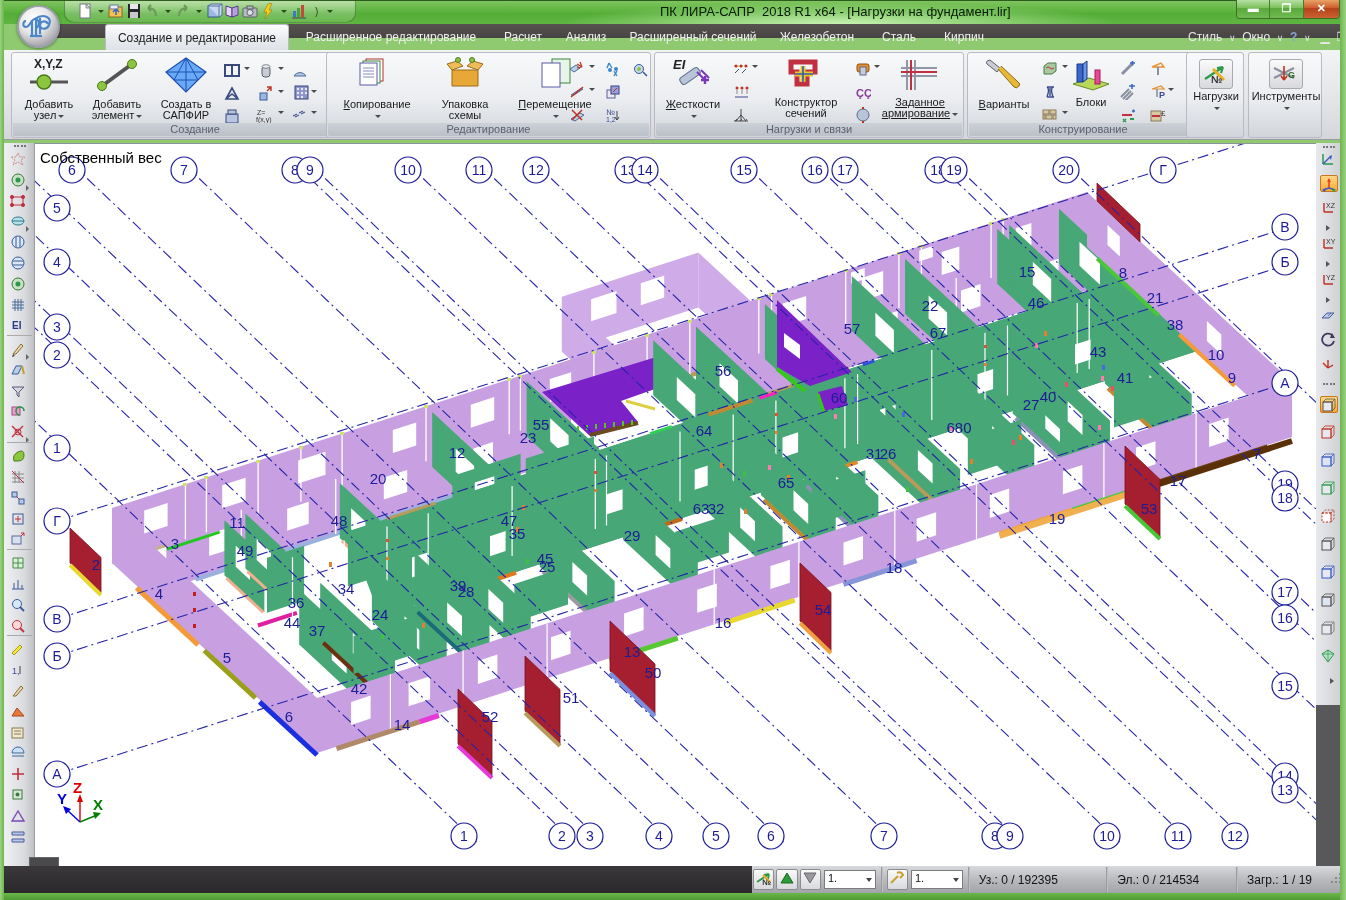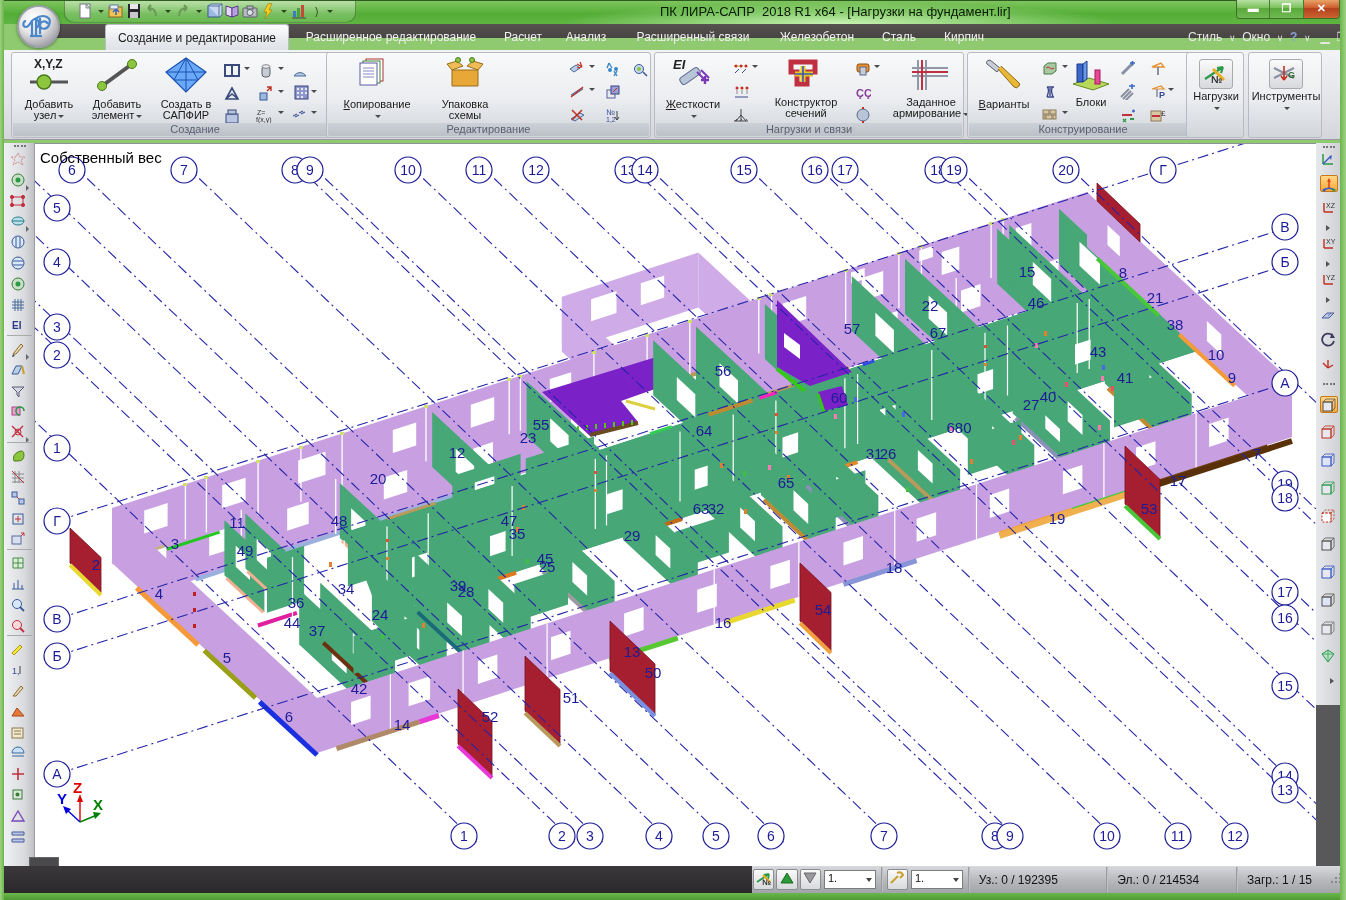--- a/index.html
+++ b/index.html
@@ -151,21 +151,21 @@
 <path d="M16 10 c8 -6 18 -2 14 6 c-2 5 -9 5 -9 0 c0 -4 6 -5 8 -1"></path>
 <path d="M13 11 v16 m4 -17 v16 m4 -17 v16"></path>
 <path d="M11 27 h12"></path>
       </g>
     </svg></div>
 <div class="abs" id="tabrow">
 <div class="tab active" style="left:69px;width:184px;">Создание и редактирование</div>
 <div class="tab" style="left:262px;width:186px;">Расширенное редактирование</div>
 <div class="tab" style="left:458px;width:58px;">Расчет</div>
 <div class="tab" style="left:520px;width:60px;">Анализ</div>
-<div class="tab" style="left:592px;width:130px;">Расширенный связи</div>
+<div class="tab" style="left:592px;width:130px;">Расширенный сечений</div>
 <div class="tab" style="left:736px;width:90px;">Железобетон</div>
 <div class="tab" style="left:838px;width:50px;">Сталь</div>
 <div class="tab" style="left:900px;width:56px;text-align:center;">Кирпич</div>
 <div id="tabright">Стиль&nbsp; <span style="font-size:9px;">∨</span>&nbsp; Окно&nbsp; <span style="font-size:9px;">∨</span>&nbsp; <span style="color:#8aa0d8;font-weight:bold;">?</span>&nbsp; <span style="font-size:9px;">∨</span>&nbsp;&nbsp; ▁&nbsp; ❐&nbsp; ✕</div>
 </div>
 <div class="abs" id="ribbon">
 <div class="grp" style="left:7px;width:368px;">
 <div class="bigbtn" style="left:6px;width:62px;"><div class="ic"><svg width="46" height="38" viewBox="0 0 46 38" style="">
             <text x="8" y="12" font-size="12" font-weight="bold" fill="#222">X,Y,Z</text>
             <line x1="4" y1="26" x2="42" y2="26" stroke="#555" stroke-width="3"></line>
@@ -250,20 +250,24 @@
               <line x1="7" y1="18" x2="18" y2="18"></line>
               <line x1="7" y1="21" x2="18" y2="21"></line>
             </g>
           </svg></div><u>К</u>опирование<br><span class="dar"></span></div>
 <div class="bigbtn" style="left:100px;width:76px;"><div class="ic"><svg width="42" height="38" viewBox="0 0 42 38" style="">
             <path d="M8 14 h26 v16 h-26 z" fill="#e8a838" stroke="#9a6a18"></path>
             <path d="M8 14 l-5 -6 l10 -3 l6 5 z M34 14 l5 -6 l-10 -3 l-6 5 z" fill="#f0bc58" stroke="#9a6a18"></path>
             <circle cx="14" cy="4" r="2.5" fill="#8cc63e" stroke="#4a7a1a"></circle>
             <circle cx="28" cy="4" r="2.5" fill="#8cc63e" stroke="#4a7a1a"></circle>
           </svg></div>Упаковка<br>схемы</div>
+<div class="bigbtn" style="left:180px;width:96px;"><div class="ic"><svg width="42" height="38" viewBox="0 0 42 38" style="">
+            <rect x="18" y="3" width="18" height="24" fill="#e8f4e8" stroke="#38883a"></rect>
+            <rect x="8" y="7" width="18" height="24" fill="#fff" stroke="#5a5aa8"></rect>
+          </svg></div><u>П</u>еремещение<br><span class="dar"></span></div>
 <div class="smic" style="left:242px;top:8px;"><svg width="16" height="16" viewBox="0 0 16 16" style="">
           <path d="M1 8 l6 -4 l4 3 l-6 4 z" fill="#b8d0e8" stroke="#4a6a9a"></path>
           <path d="M8 3 l5 3 m0 0 l-2 -5 m2 5 l-5 1" stroke="#c03020" stroke-width="1.2" fill="none"></path>
         </svg></div>
 <div class="smic" style="left:242px;top:31px;"><svg width="16" height="16" viewBox="0 0 16 16" style="">
           <path d="M2 11 l9 -6 h3 l-9 6 z" fill="#b8d0e8" stroke="#4a6a9a"></path>
           <line x1="2" y1="13" x2="14" y2="3" stroke="#c03020" stroke-width="1.3"></line>
         </svg></div>
 <div class="smic" style="left:242px;top:54px;"><svg width="16" height="16" viewBox="0 0 16 16" style="">
           <path d="M2 12 l9 -6 l4 2 l-9 6 z" fill="#b8d0e8" stroke="#4a6a9a"></path>
@@ -330,21 +334,21 @@
           <rect x="5" y="6" width="6" height="8" fill="#c8ccd8" stroke="#5a6a8a"></rect>
         </svg></div>
 <div class="smic" style="left:200px;top:31px;"><svg width="16" height="16" viewBox="0 0 16 16" style="">
           <text x="1" y="13" font-size="11" fill="#8a3a9a" font-weight="bold">ÇÇ</text>
         </svg></div>
 <div class="smic" style="left:200px;top:54px;"><svg width="16" height="16" viewBox="0 0 16 16" style="">
           <path d="M8 2 a6 6 0 0 1 0 12 a6 6 0 0 1 0 -12" fill="#b8c4d8" stroke="#5a6a8a"></path>
           <path d="M8 2 v-2 m0 16 v-2" stroke="#c03020" stroke-width="2"></path>
         </svg></div>
 <div class="smdar" style="left:219px;top:12px;"></div>
-<div class="bigbtn" style="left:237px;width:78px;"><div class="ic"><svg width="46" height="36" viewBox="0 0 46 36" style="">
+<div class="bigbtn" style="left:226px;width:78px;text-decoration:underline;"><div class="ic"><svg width="46" height="36" viewBox="0 0 46 36" style="">
             <path d="M10 4 v30 m8 -30 v30" stroke="#9098a8" stroke-width="2"></path>
             <path d="M4 12 h36 m-36 8 h36" stroke="#9098a8" stroke-width="2"></path>
             <path d="M14 4 v30" stroke="#c03040" stroke-width="2"></path>
             <path d="M4 16 h36" stroke="#c03040" stroke-width="2"></path>
           </svg></div>Заданное<br>армирование<span class="dar"></span></div>
 <div class="cap">Нагрузки и связи</div>
     </div>
 <div class="grp" style="left:963px;width:232px;">
 <div class="bigbtn" style="left:4px;width:64px;"><div class="ic"><svg width="40" height="38" viewBox="0 0 40 38" style="">
             <path d="M6 4 l10 8 l-3 4 l-10 -8 q-2 -3 3 -4" fill="#c8ccd4" stroke="#5a5e66"></path>
@@ -1171,21 +1175,21 @@
 <div class="ssep"></div>
 <div class="sbtn"><svg width="18" height="16" viewBox="0 0 18 16" style="">
           <path d="M3 13 L10 6 m-1 -3 q4 -2 6 2 l-3 3" stroke="#c8a030" stroke-width="2" fill="none"></path>
         </svg></div>
 <div class="sdd">1.</div>
 <div class="ssep"></div>
 <div style="width:148px;padding-left:6px;">Уз.: 0 / 192395</div>
 <div class="ssep"></div>
 <div style="width:138px;padding-left:6px;">Эл.: 0 / 214534</div>
 <div class="ssep"></div>
-<div style="width:100px;padding-left:6px;">Загр.: 1 / 15</div>
+<div style="width:100px;padding-left:6px;">Загр.: 1 / 19</div>
 <div style="width:14px;"><svg width="12" height="12" viewBox="0 0 12 12" style="">
           <g fill="#777">
             <circle cx="10" cy="10" r="1"></circle>
             <circle cx="10" cy="6" r="1"></circle>
             <circle cx="6" cy="10" r="1"></circle>
             <circle cx="10" cy="2" r="1"></circle>
             <circle cx="6" cy="6" r="1"></circle>
             <circle cx="2" cy="10" r="1"></circle>
           </g>
         </svg></div>

